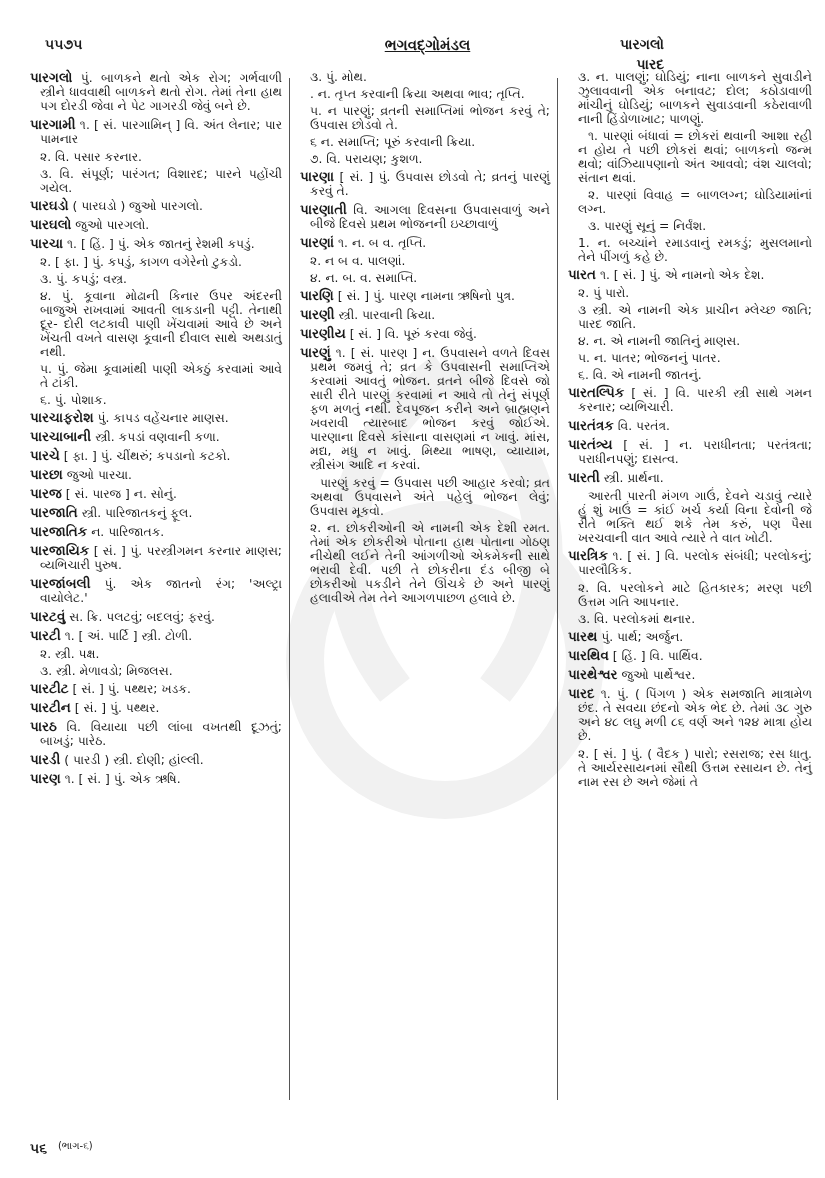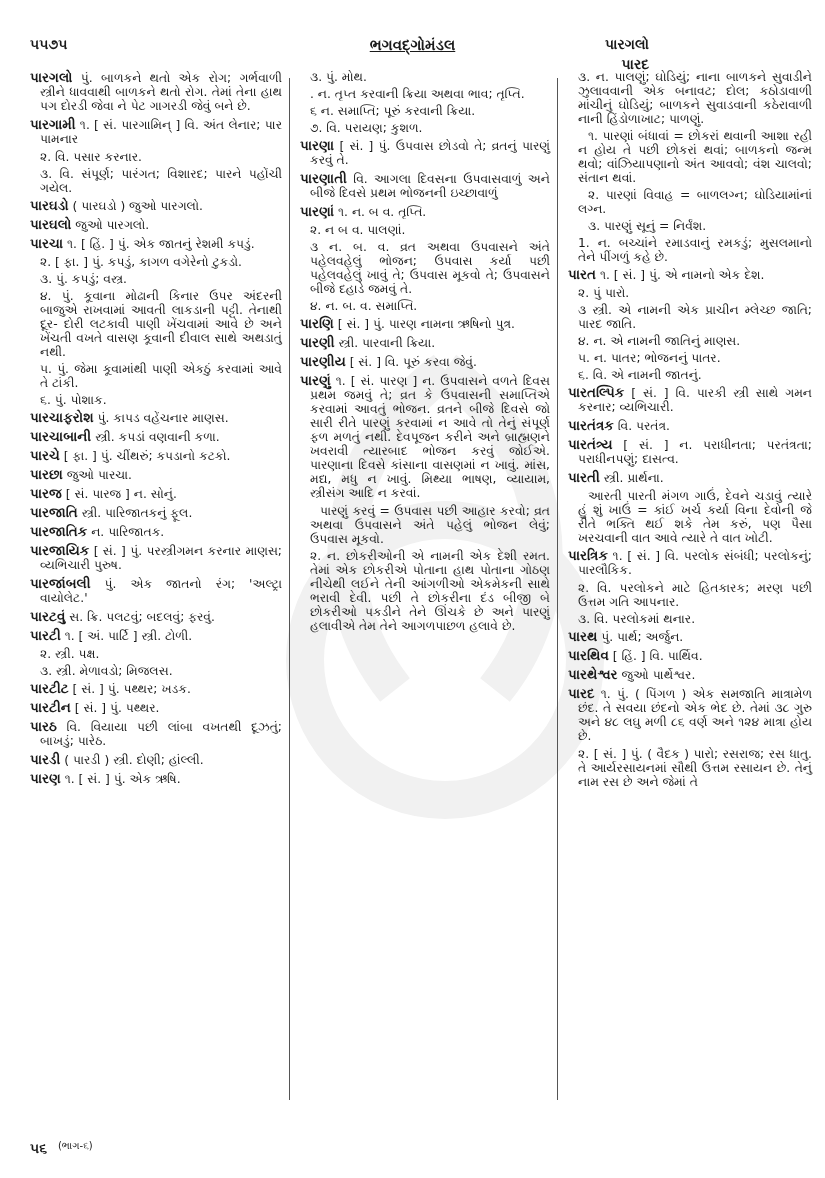--- a/index.html
+++ b/index.html
@@ -4,21 +4,21 @@
 <style>
   html, body { margin:0; padding:0; }
   body {
     width:825px; height:1178px; background:#ffffff; position:relative; overflow:hidden;
     font-family:"DejaVu Sans", sans-serif; color:#1a1a1a;
   }
   .watermark {
     position:absolute; left:255px; top:330px; width:380px; height:520px; pointer-events:none;
   }
   .header {
-    position:absolute; top:0; left:0; width:671px; height:70px;
+    position:absolute; top:0; left:15px; width:671px; height:70px;
   }
   .hdr-left { position:absolute; left:30px; top:36px; font-size:14px; font-weight:bold; }
   .hdr-center { position:absolute; left:0; width:825px; top:36px; text-align:center; font-size:15px; font-weight:bold;text-decoration:underline; }
   .hdr-right { position:absolute; right:22px; top:34px; text-align:right; font-size:14px; font-weight:bold; line-height:20px; }
   .col {
     position:absolute; top:70px; font-size:12.3px; line-height:14px;
   }
   .col1 { left:30px; width:252px; }
   .col2 { left:300px; width:250px; }
   .col3 { left:568px; width:244px; }
@@ -83,27 +83,27 @@
     <p class="sub"><span>૩. સ્ત્રી. મેળાવડો; મિજલસ.</span></p>
     <p class="entry"><span class="hw">પારટીટ</span><span> [ સં. ] પું. પથ્થર; ખડક.</span></p>
     <p class="entry"><span class="hw">પારટીન</span><span> [ સં. ] પું. પથ્થર.</span></p>
     <p class="entry"><span class="hw">પારઠ</span><span> વિ. વિયાયા પછી લાંબા વખતથી દૂઝતું; બાખડું; પારેઠ.</span></p>
     <p class="entry"><span class="hw">પારડી</span><span> ( પારડી ) સ્ત્રી. દોણી; હાંલ્લી.</span></p>
     <p class="entry"><span class="hw">પારણ</span><span> ૧. [ સં. ] પું. એક ઋષિ.</span></p>
   </div>
 <div class="col col2">
     <p class="sub"><span>૩. પું. મોથ.</span></p>
     <p class="sub"><span>. ન. તૃપ્ત કરવાની ક્રિયા અથવા ભાવ; તૃપ્તિ.</span></p>
+    <p class="sub"><span>૫. ન પારણું; વ્રતની સમાપ્તિમાં ભોજન કરવું તે; ઉપવાસ છોડવો તે.</span></p>
     <p class="sub"><span>૬ ન. સમાપ્તિ; પૂરું કરવાની ક્રિયા.</span></p>
     <p class="sub"><span>૭. વિ. પરાયણ; કુશળ.</span></p>
     <p class="entry"><span class="hw">પારણા</span><span> [ સં. ] પું. ઉપવાસ છોડવો તે; વ્રતનું પારણું કરવું તે.</span></p>
     <p class="entry"><span class="hw">પારણાતી</span><span> વિ. આગલા દિવસના ઉપવાસવાળું અને બીજે દિવસે પ્રથમ ભોજનની ઇચ્છાવાળું</span></p>
     <p class="entry"><span class="hw">પારણાં</span><span> ૧. ન. બ વ. તૃપ્તિ.</span></p>
     <p class="sub"><span>૨. ન બ વ. પાલણાં.</span></p>
-    <p class="sub"><span>૩ ન. બ. વ. વ્રત અથવા ઉપવાસને અંતે પહેલવહેલું ભોજન; ઉપવાસ કર્યા પછી પહેલવહેલું ખાવું તે; ઉપવાસ મૂકવો તે; ઉપવાસને બીજે દહાડે જમવું તે.</span></p>
     <p class="sub"><span>૪. ન. બ. વ. સમાપ્તિ.</span></p>
     <p class="entry"><span class="hw">પારણિ</span><span> [ સં. ] પું. પારણ નામના ઋષિનો પુત્ર.</span></p>
     <p class="entry"><span class="hw">પારણી</span><span> સ્ત્રી. પારવાની ક્રિયા.</span></p>
     <p class="entry"><span class="hw">પારણીય</span><span> [ સં. ] વિ. પૂરું કરવા જેવું.</span></p>
     <p class="entry"><span class="hw">પારણું</span><span> ૧. [ સં. પારણ ] ન. ઉપવાસને વળતે દિવસ પ્રથમ જમવું તે; વ્રત કે ઉપવાસની સમાપ્તિએ કરવામાં આવતું ભોજન. વ્રતને બીજે દિવસે જો સારી રીતે પારણું કરવામાં ન આવે તો તેનું સંપૂર્ણ ફળ મળતું નથી. દેવપૂજન કરીને અને બ્રાહ્મણને ખવરાવી ત્યારબાદ ભોજન કરવું જોઈએ. પારણાના દિવસે કાંસાના વાસણમાં ન ખાવું. માંસ, મદ્ય, મધુ ન ખાવું. મિથ્યા ભાષણ, વ્યાયામ, સ્ત્રીસંગ આદિ ન કરવાં.</span></p>
     <p class="ex"><span>પારણું કરવું = ઉપવાસ પછી આહાર કરવો; વ્રત અથવા ઉપવાસને અંતે પહેલું ભોજન લેવું; ઉપવાસ મૂકવો.</span></p>
     <p class="sub"><span>૨. ન. છોકરીઓની એ નામની એક દેશી રમત. તેમાં એક છોકરીએ પોતાના હાથ પોતાના ગોઠણ નીચેથી લઈને તેની આંગળીઓ એકમેકની સાથે ભરાવી દેવી. પછી તે છોકરીના દંડ બીજી બે છોકરીઓ પકડીને તેને ઊંચકે છે અને પારણું હલાવીએ તેમ તેને આગળપાછળ હલાવે છે.</span></p>
   </div>
 <div class="col col3">
     <p class="sub"><span>૩. ન. પાલણું; ઘોડિયું; નાના બાળકને સુવાડીને ઝુલાવવાની એક બનાવટ; દોલ; કઠોડાવાળી માંચીનું ઘોડિયું; બાળકને સુવાડવાની કઠેરાવાળી નાની હિંડોળાખાટ; પાળણું.</span></p>

